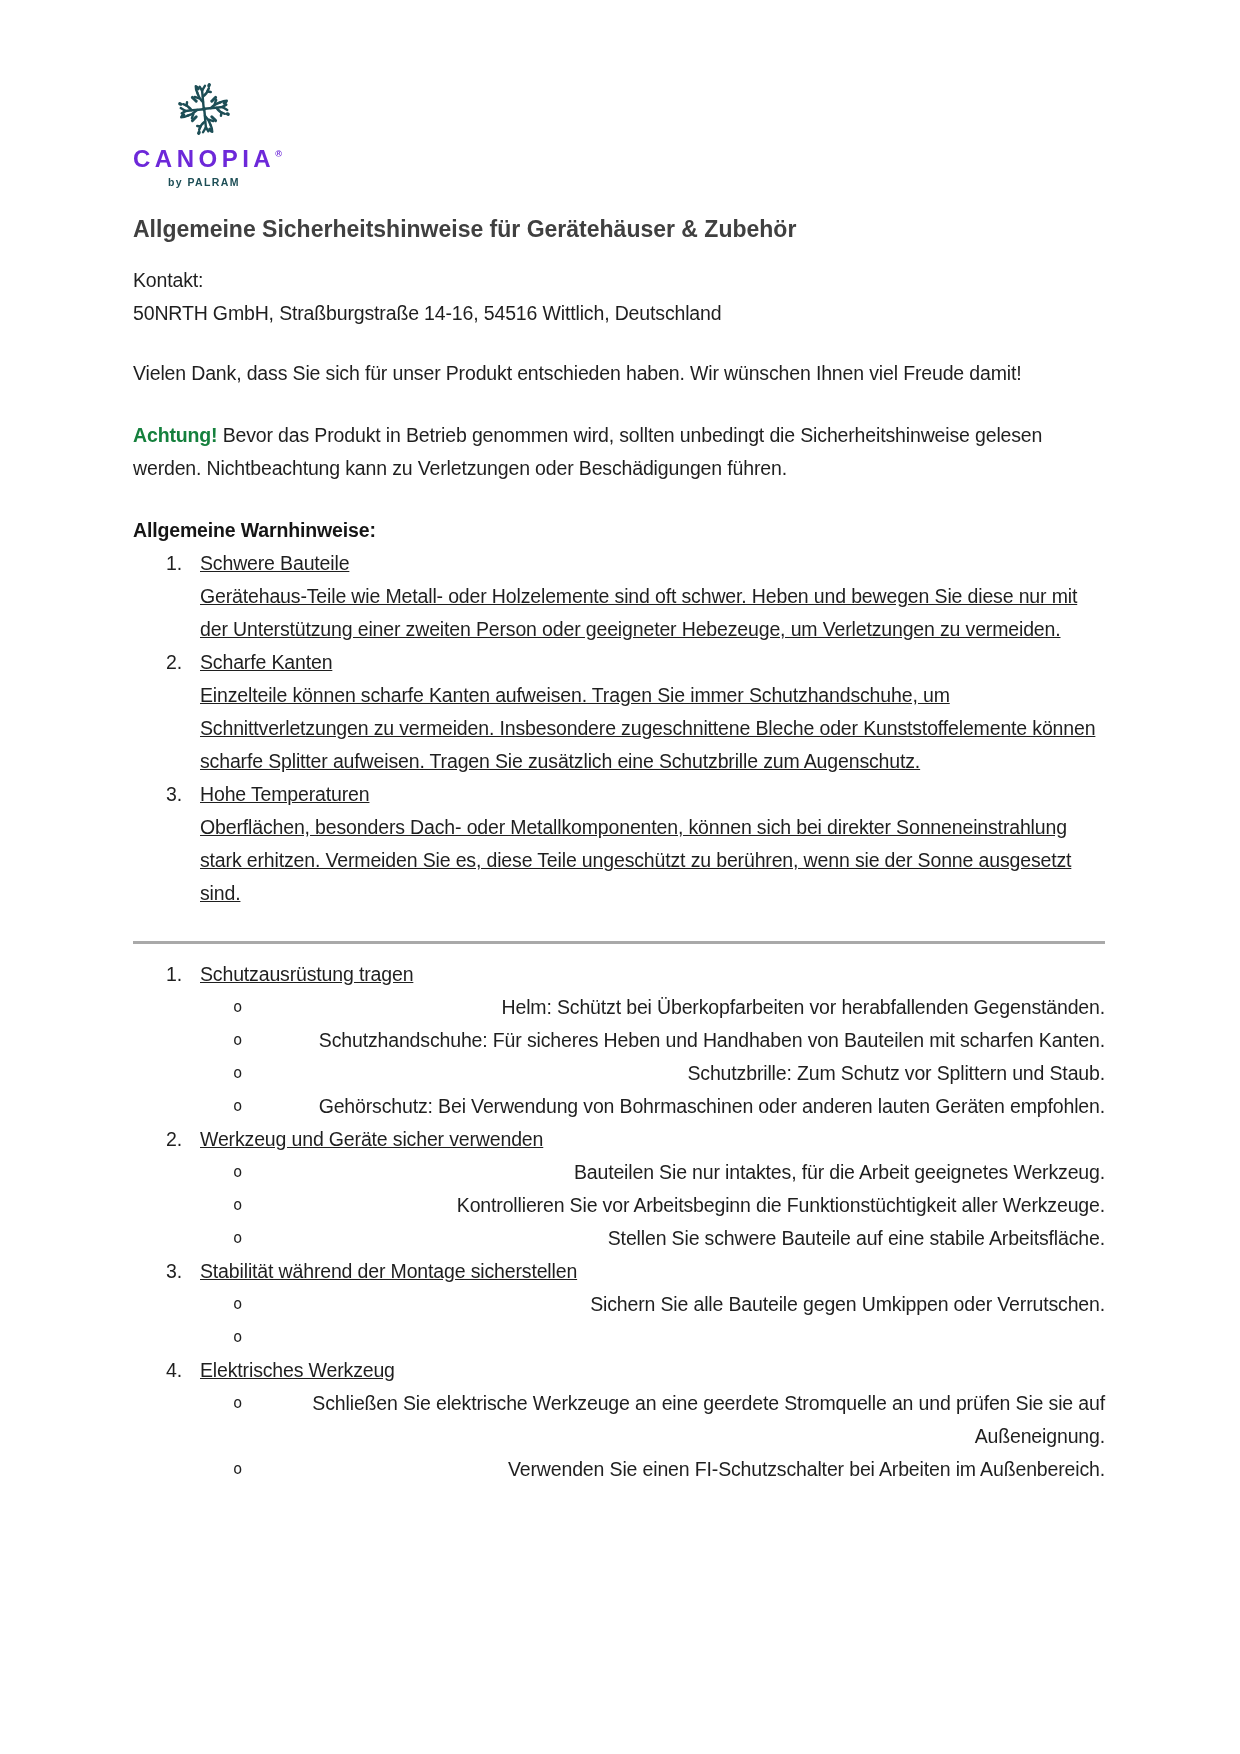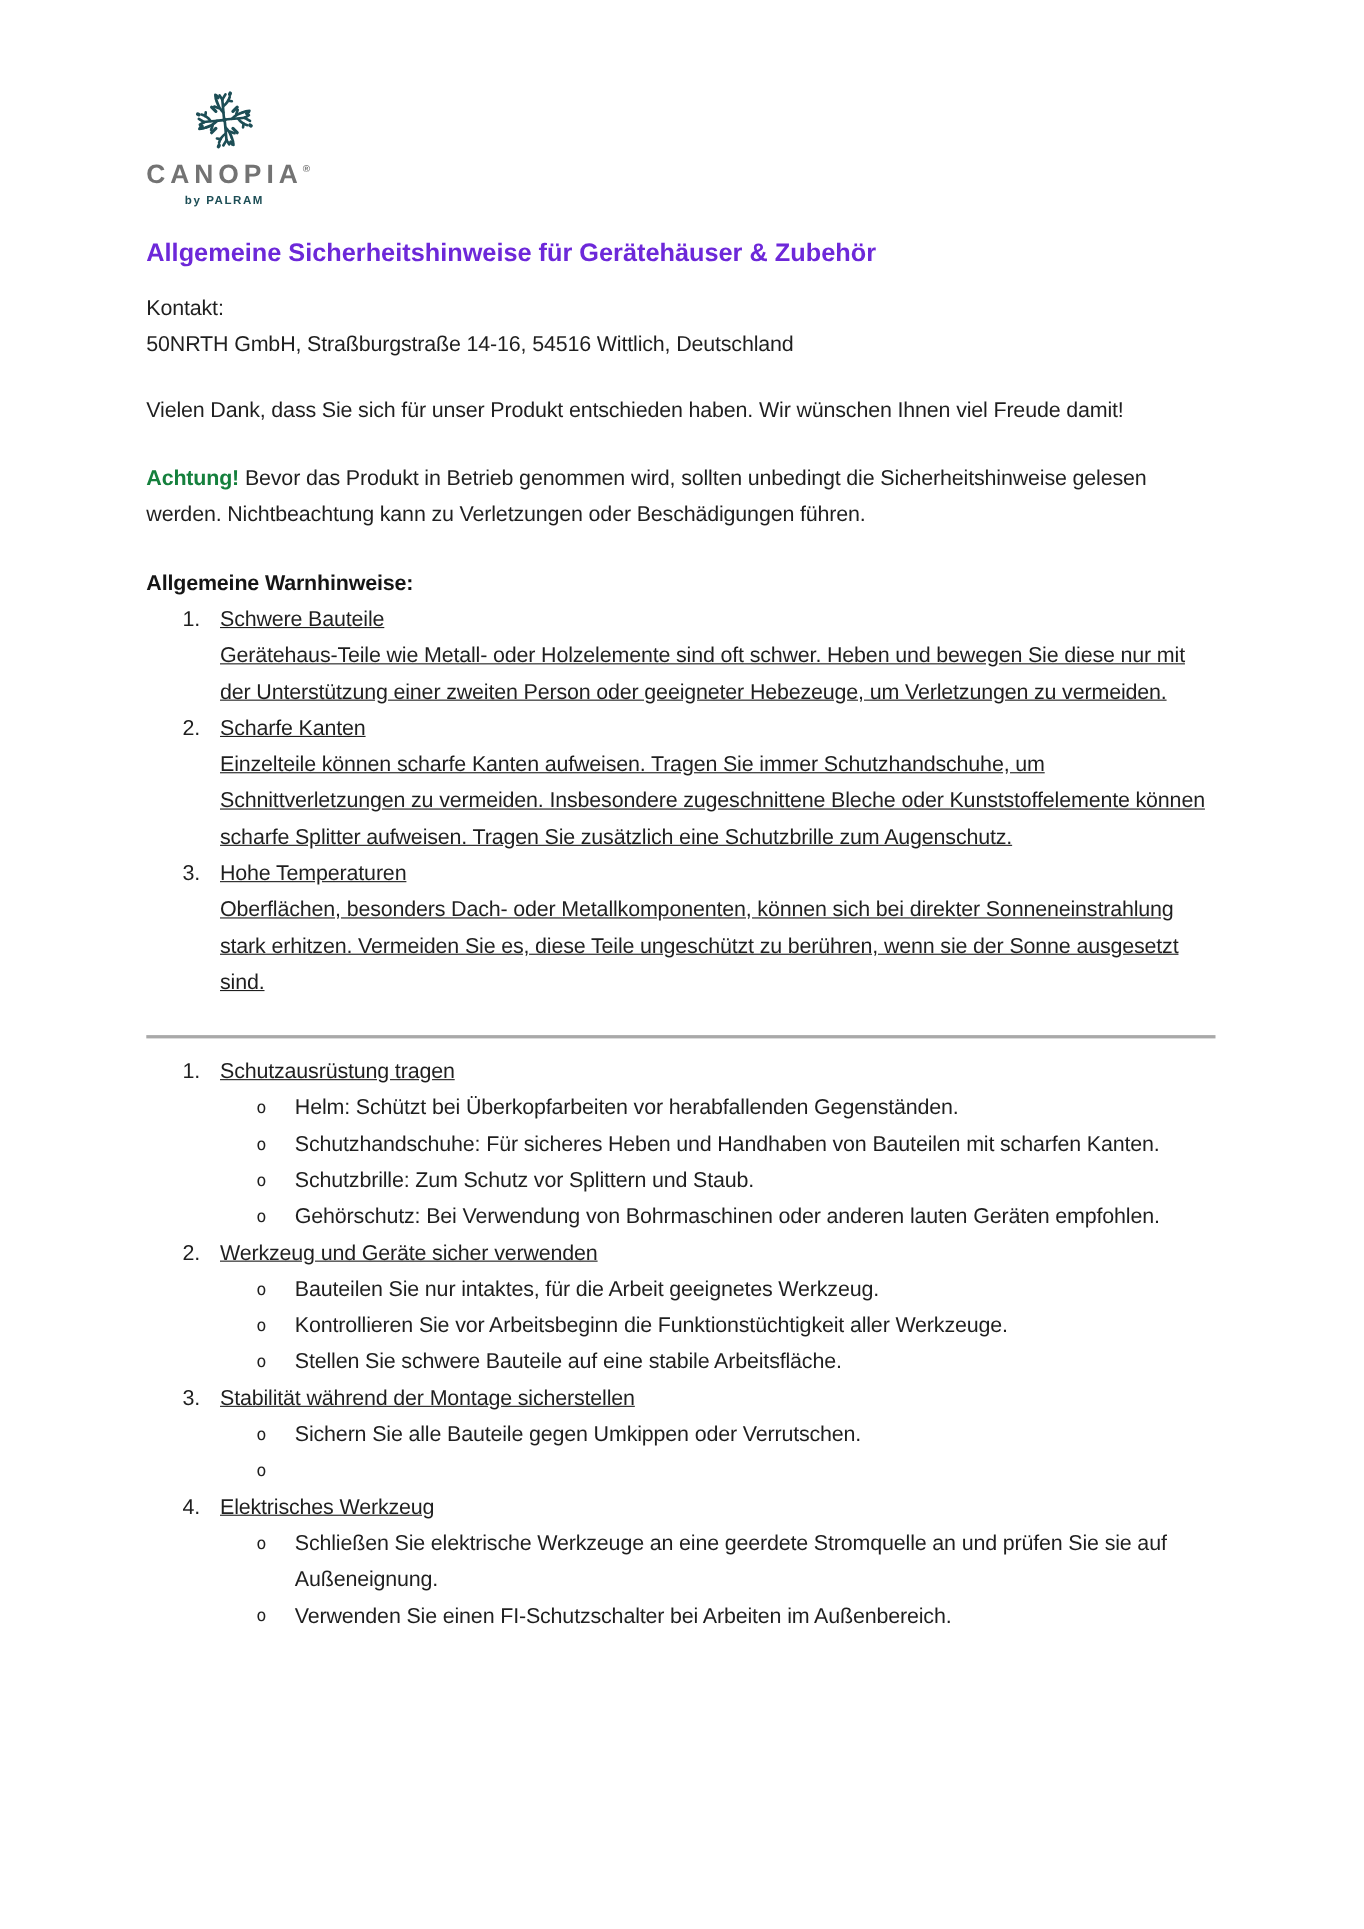--- a/index.html
+++ b/index.html
@@ -25,21 +25,21 @@
     margin-bottom: 26px;
   }
   .logo svg {
     display: block;
     margin: 0 auto 7px auto;
   }
   .brand {
     font-size: 24px;
     font-weight: bold;
     letter-spacing: 4.5px;
-    color: #737373;
+    color: #6d28d9;
     line-height: 1;
     white-space: nowrap;
   }
   .reg {
     font-size: 9px;
     vertical-align: 10px;
     letter-spacing: 0;
   }
   .byline {
     font-size: 10.5px;
@@ -47,21 +47,21 @@
     letter-spacing: 1.4px;
     color: #1d4e56;
     margin-top: 5px;
   }
 
   
   h1.title {
     font-size: 23px;
     line-height: 31px;
     margin: 0 0 19px 0;
-    color: #6d28d9;
+    color: #404040;
     font-weight: bold;
   }
   .body-text {
     font-size: 19.5px;
     line-height: 33px;
     letter-spacing: -0.15px;
   }
   .contact-block { margin: 0 0 27px 0; }
   .para { margin: 0 0 29px 0; }
   .para:last-child { margin-bottom: 0; }
@@ -91,21 +91,21 @@
     display: flex;
     padding-left: 100px;
   }
   .li2 .bullet {
     width: 35px;
     flex: none;
     font-family: "DejaVu Sans Mono", monospace;
     font-size: 15.5px;
     line-height: 33px;
   }
-  .li2 .li2-text { flex: 1; }
+  .li2 .li2-text { flex: 1; text-align: right; }
 
   
   .divider {
     height: 3px;
     background: #a9a9a9;
     margin: 31px 0 14px 0;
   }
 </style>
 </head>
 <body>

